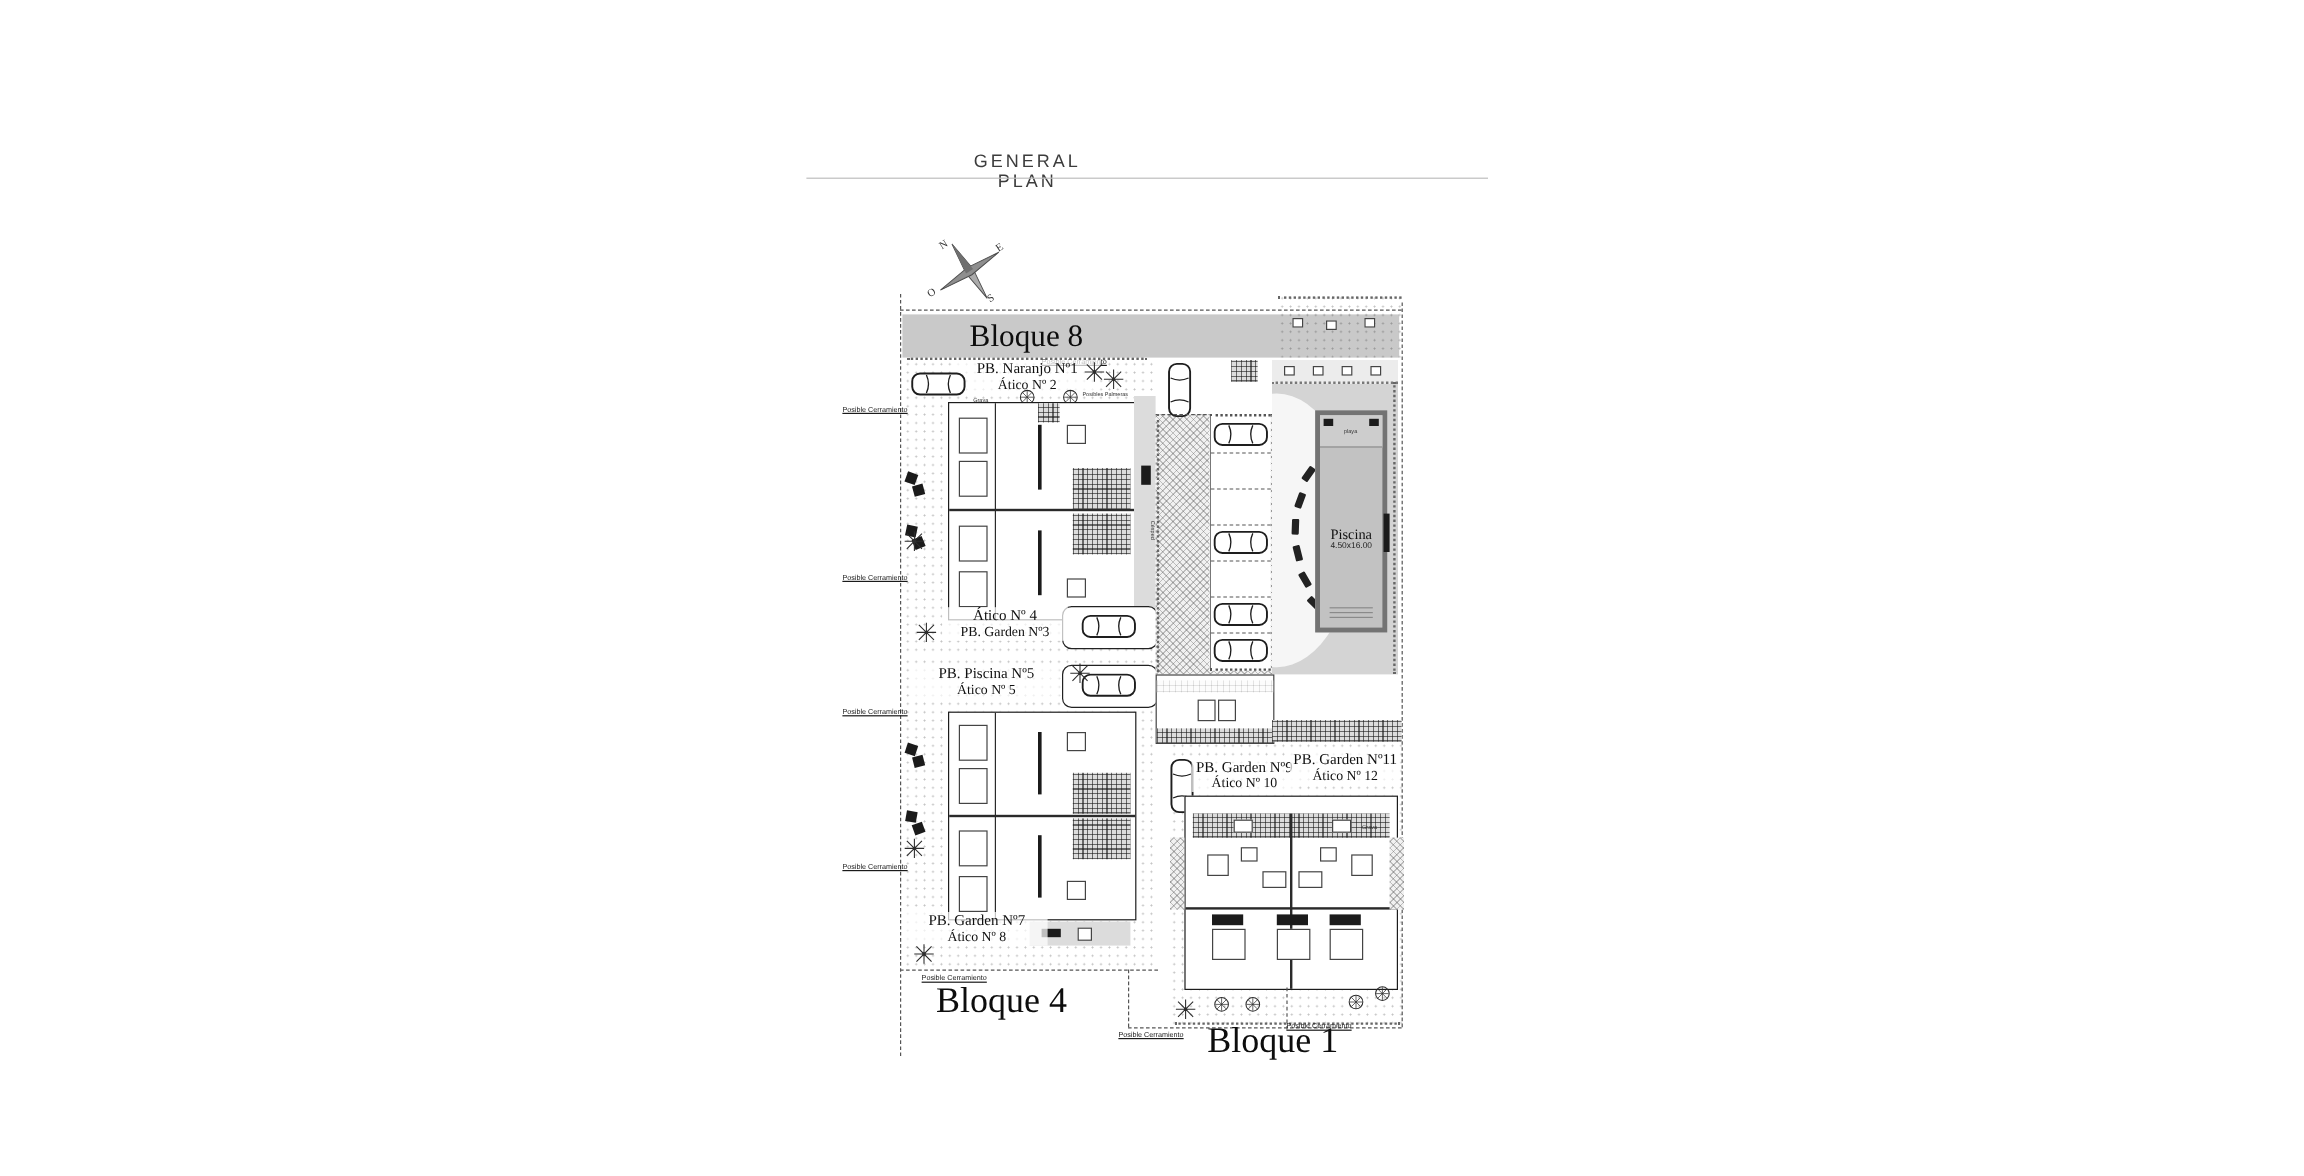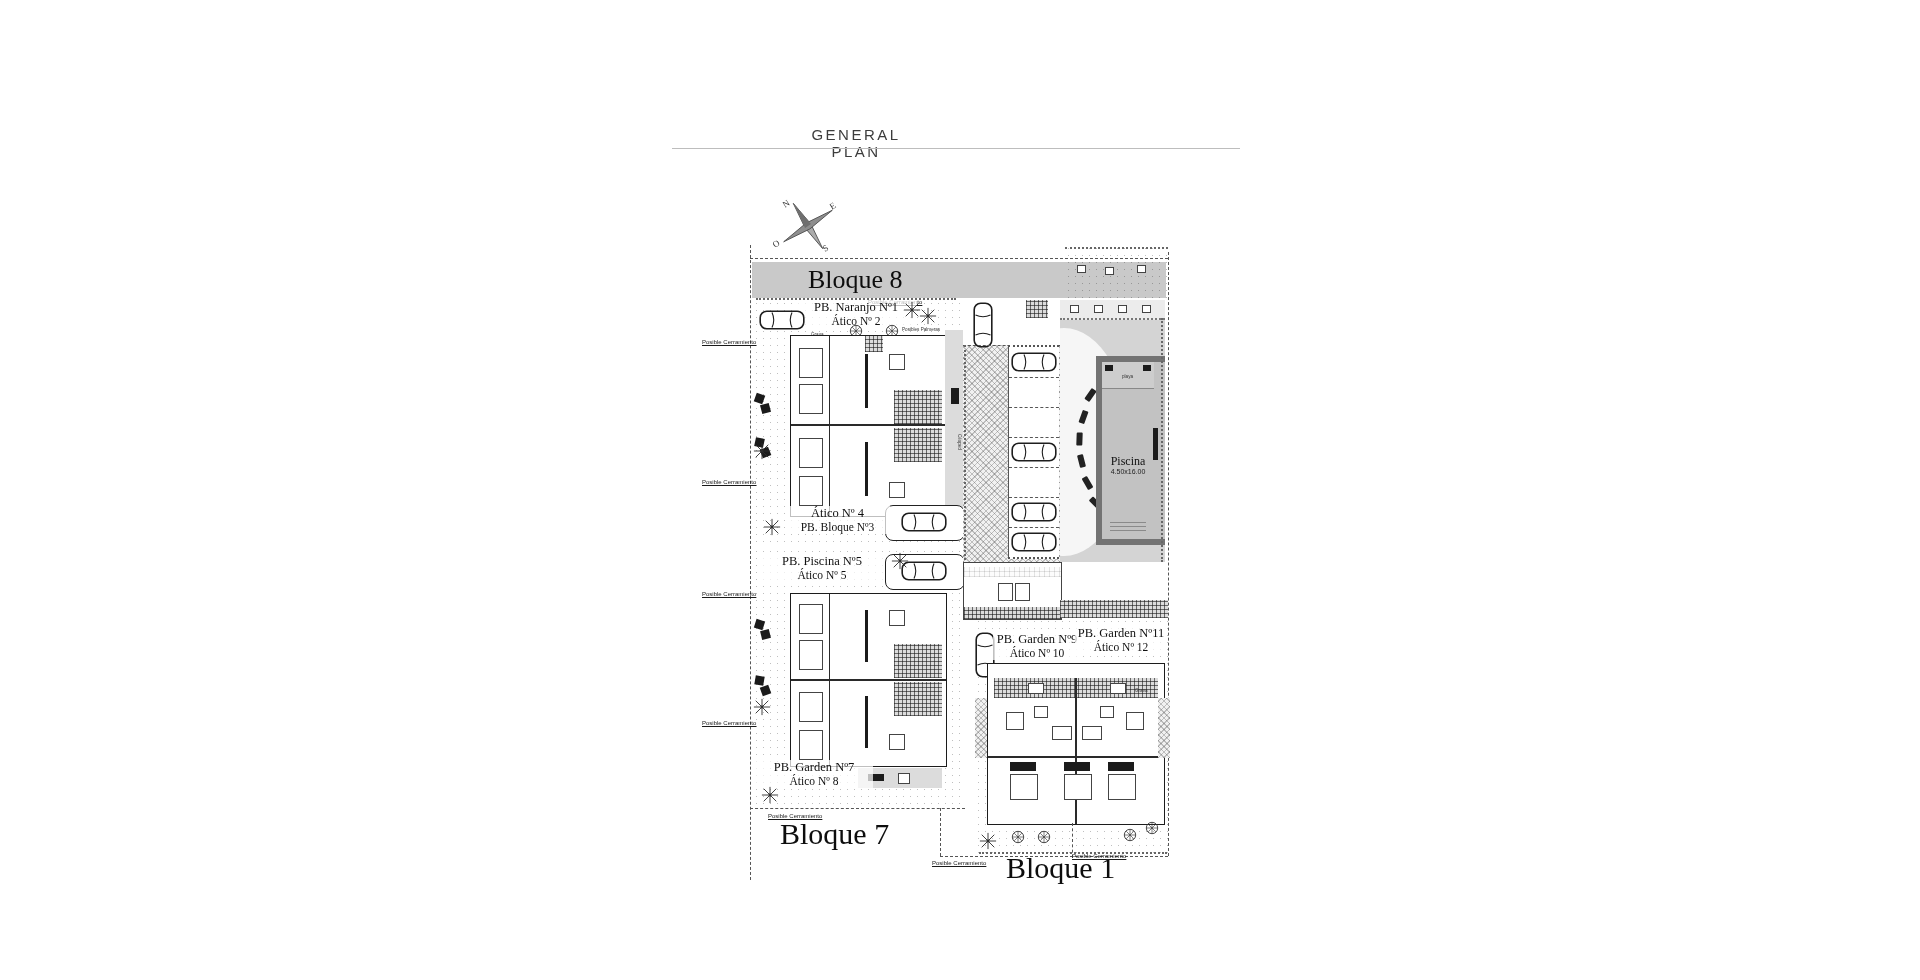--- a/index.html
+++ b/index.html
@@ -158,21 +158,21 @@
       <div class="darkbox" style="left:8px;top:148px;width:9px;height:9px;transform:rotate(-22deg);"></div>
 
       <div class="stall" style="left:132px;top:205px;width:78px;height:34px;"></div>
       <span class="car car-h" style="left:148px;top:212px;"><svg viewBox="0 0 46 20" width="46" height="20">
             <rect x="1.2" y="1.2" width="43.6" height="17.6" rx="6.5" fill="#fff" stroke="#1e1e1e" stroke-width="1.6"></rect>
             <path d="M13 2.5 Q16.5 10 13 17.5 M33 2.5 Q29.5 10 33 17.5" fill="none" stroke="#1e1e1e" stroke-width="1.1"></path>
           </svg></span>
 
       <div class="unit-lbl" style="left:32px;top:206px;width:105px;">
         <span class="l1">Ático Nº 4</span>
-          <span class="l2">PB. Bloque Nº3</span>
+          <span class="l2">PB. Garden Nº3</span>
       </div>
       <span class="palm" style="left:10px;top:218px;"><svg viewBox="0 0 20 20" width="18" height="18">
             <g stroke="#2d2d2d" stroke-width="1" fill="none">
               <path d="M10 10 L10 1 M10 10 L17 3 M10 10 L19 10 M10 10 L17 17 M10 10 L10 19 M10 10 L3 17 M10 10 L1 10 M10 10 L3 3"></path>
             </g>
             <circle cx="10" cy="10" r="1.6" fill="#2d2d2d"></circle>
           </svg></span>
       <span class="palm" style="left:0;top:142px;"><svg viewBox="0 0 20 20" width="18" height="18">
             <g stroke="#2d2d2d" stroke-width="1" fill="none">
               <path d="M10 10 L10 1 M10 10 L17 3 M10 10 L19 10 M10 10 L17 17 M10 10 L10 19 M10 10 L3 17 M10 10 L1 10 M10 10 L3 3"></path>
@@ -292,21 +292,21 @@
         <div class="furn" style="left:82px;top:5px;width:7px;height:6px;"></div>
       </div>
       <div class="abs" style="left:-62px;top:28px;width:132px;height:228px;border-radius:50%;background:#f6f6f6;"></div>
       <span class="lounger" style="left:24px;top:92px;transform:rotate(-55deg);"></span>
       <span class="lounger" style="left:17px;top:114px;transform:rotate(-70deg);"></span>
       <span class="lounger" style="left:13px;top:136px;transform:rotate(-88deg);"></span>
       <span class="lounger" style="left:15px;top:158px;transform:rotate(-104deg);"></span>
       <span class="lounger" style="left:21px;top:180px;transform:rotate(-120deg);"></span>
       <span class="lounger" style="left:29px;top:200px;transform:rotate(-135deg);"></span>
 
-      <div class="abs" style="left:36px;top:56px;width:52px;height:177px;background:#c2c2c2;border:6px solid #737373;padding-left:34px;">
+      <div class="abs" style="left:36px;top:42px;width:52px;height:177px;background:#c2c2c2;border:4px solid #737373;">
         <div class="abs" style="left:0;top:0;width:52px;height:26px;background:#cdcdcd;border-bottom:1px solid #888;">
           <div class="darkbox" style="left:3px;top:3px;width:8px;height:6px;"></div>
           <div class="darkbox" style="left:41px;top:3px;width:8px;height:6px;"></div>
           <div class="nano" style="left:20px;top:12px;">playa</div>
         </div>
         <div class="serif abs" style="left:0;top:92px;width:52px;text-align:center;font-size:12px;color:#111;">Piscina</div>
         <div class="abs" style="left:0;top:106px;width:52px;text-align:center;font-size:7px;color:#222;">4.50x16.00</div>
         <div class="abs" style="left:8px;top:160px;width:36px;height:1px;background:#8a8a8a;"></div>
         <div class="abs" style="left:8px;top:164px;width:36px;height:1px;background:#8a8a8a;"></div>
         <div class="abs" style="left:8px;top:168px;width:36px;height:1px;background:#8a8a8a;"></div>
@@ -381,21 +381,21 @@
             <circle cx="8" cy="8" r="6.5" fill="none" stroke="#2d2d2d" stroke-width="1"></circle>
             <path d="M8 2 L8 14 M2 8 L14 8 M3.7 3.7 L12.3 12.3 M12.3 3.7 L3.7 12.3" stroke="#2d2d2d" stroke-width=".7"></path>
           </svg></span>
       <span class="tree" style="left:62px;top:212px;"><svg viewBox="0 0 16 16" width="14" height="14">
             <circle cx="8" cy="8" r="6.5" fill="none" stroke="#2d2d2d" stroke-width="1"></circle>
             <path d="M8 2 L8 14 M2 8 L14 8 M3.7 3.7 L12.3 12.3 M12.3 3.7 L3.7 12.3" stroke="#2d2d2d" stroke-width=".7"></path>
           </svg></span>
       <div class="tick-h" style="left:4px;top:234px;width:188px;"></div>
     </div>
 
-    <div class="bloque-big" style="left:80px;top:622px;">Bloque 7</div>
+    <div class="bloque-big" style="left:80px;top:622px;">Bloque 4</div>
     <div class="bloque-big" style="left:306px;top:656px;">Bloque 1</div>
 
     <div class="micro u" style="left:2px;top:144px;">Posible Cerramiento</div>
     <div class="micro u" style="left:2px;top:284px;">Posible Cerramiento</div>
     <div class="micro u" style="left:2px;top:396px;">Posible Cerramiento</div>
     <div class="micro u" style="left:2px;top:525px;">Posible Cerramiento</div>
     <div class="micro u" style="left:68px;top:618px;">Posible Cerramiento</div>
     <div class="micro u" style="left:232px;top:665px;">Posible Cerramiento</div>
     <div class="micro u" style="left:372px;top:658px;">Posible Cerramiento</div>
 

